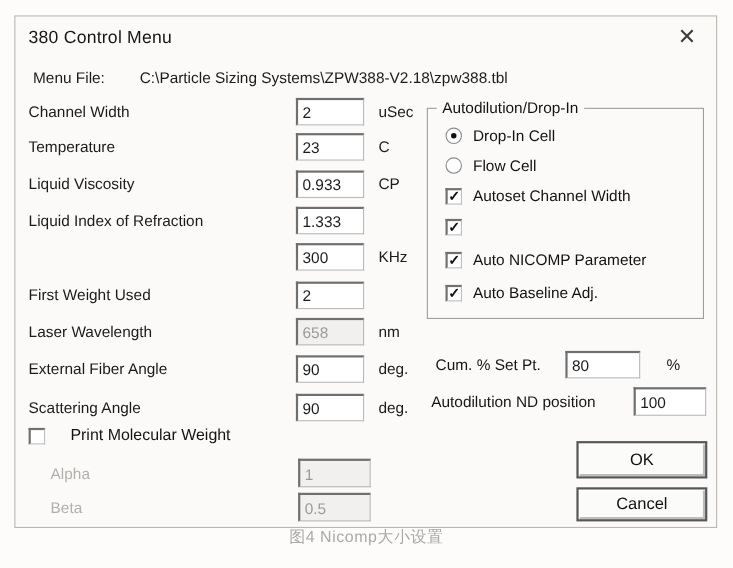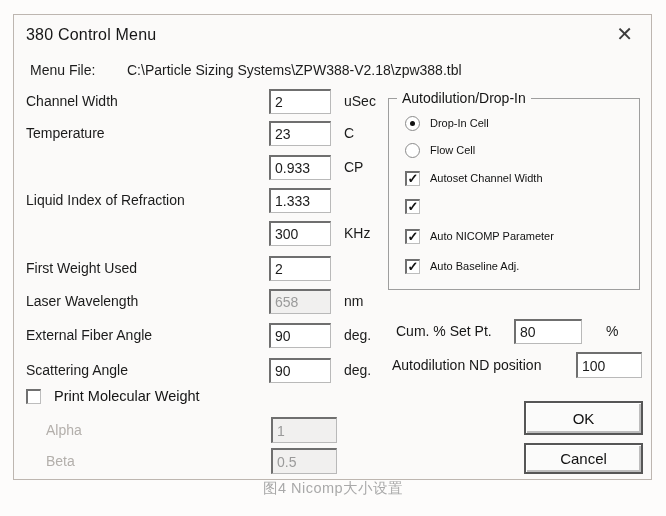--- a/index.html
+++ b/index.html
@@ -22,31 +22,31 @@
   .sunken:disabled, .sunken.dis{background:#f1f0ef;color:#9a9a9a;}
   .unit{position:absolute;left:330px;top:0;line-height:25px;font-size:14px;color:#1b1b1b;white-space:nowrap;}
 
   .cbx{width:15px;height:15px;box-sizing:border-box;background:#fff;
        border:1px solid #bdbdbd;border-top:2px solid #707070;border-left:2px solid #707070;
        display:inline-block;text-align:center;line-height:11px;font-size:13px;font-weight:bold;color:#111;}
   .radio{width:15px;height:15px;box-sizing:border-box;border-radius:50%;background:#fff;
          border:1px solid #8b8b8b;display:inline-block;position:relative;}
   .radio.sel::after{content:"";position:absolute;left:4px;top:4px;width:5px;height:5px;border-radius:50%;background:#111;}
 
-  .pmw{position:absolute;left:12px;top:372px;height:18px;display:flex;align-items:center;gap:13px;cursor:pointer;}
+  .pmw{position:absolute;left:12px;top:372px;height:18px;display:flex;align-items:center;gap:23px;cursor:pointer;}
   .pmw .plabel{font-size:14.5px;color:#141414;}
 
   .graylbl{position:absolute;left:32px;font-size:14px;color:#b3afab;line-height:26px;}
   .grayinput{position:absolute;left:257px;width:66px;height:26px;}
   .grayinput .sunken{left:0;width:66px;height:26px;}
 
   .group{position:absolute;left:374px;top:83px;width:252px;height:192px;border:1px solid #9e9e9e;box-sizing:border-box;}
   .gtitle{position:absolute;left:8px;top:-9px;background:#fbfaf9;padding:0 5px;font-size:14px;color:#141414;white-space:nowrap;}
   .gitem{position:absolute;left:16px;height:20px;display:flex;align-items:center;gap:10px;cursor:pointer;}
-  .gitem .glabel{font-size:11px;color:#121212;white-space:nowrap;}
+  .gitem .glabel{font-size:14px;color:#121212;white-space:nowrap;}
 
   .cumrow{position:absolute;left:0;top:304px;height:25px;}
   .cumrow .lbl{position:absolute;left:382px;line-height:25px;font-size:14px;color:#161616;white-space:nowrap;}
   .cumrow .sunken{left:500px;width:68px;height:25px;}
   .cumrow .unit{left:592px;line-height:25px;}
   .ndrow{position:absolute;left:0;top:337px;height:26px;}
   .ndrow .lbl{position:absolute;left:378px;line-height:26px;font-size:14px;color:#161616;white-space:nowrap;}
   .ndrow .sunken{left:562px;width:66px;height:26px;}
 
   .btn{position:absolute;left:510px;width:119px;box-sizing:border-box;background:#fbfbfa;
@@ -76,20 +76,21 @@
       <span class="lbl">Channel Width</span>
       <input class="sunken" value="2" style="">
       <span class="unit">uSec</span>
     </div>
     <div class="frow" style="top:106px">
       <span class="lbl">Temperature</span>
       <input class="sunken" value="23" style="">
       <span class="unit">C</span>
     </div>
     <div class="frow" style="top:140px">
+      <span class="lbl">Liquid Viscosity</span>
       <input class="sunken" value="0.933" style="">
       <span class="unit">CP</span>
     </div>
     <div class="frow" style="top:173px">
       <span class="lbl">Liquid Index of Refraction</span>
       <input class="sunken" value="1.333" style="">
       <span class="unit"></span>
     </div>
     <div class="frow" style="top:206px">
       <input class="sunken" value="300" style="">

